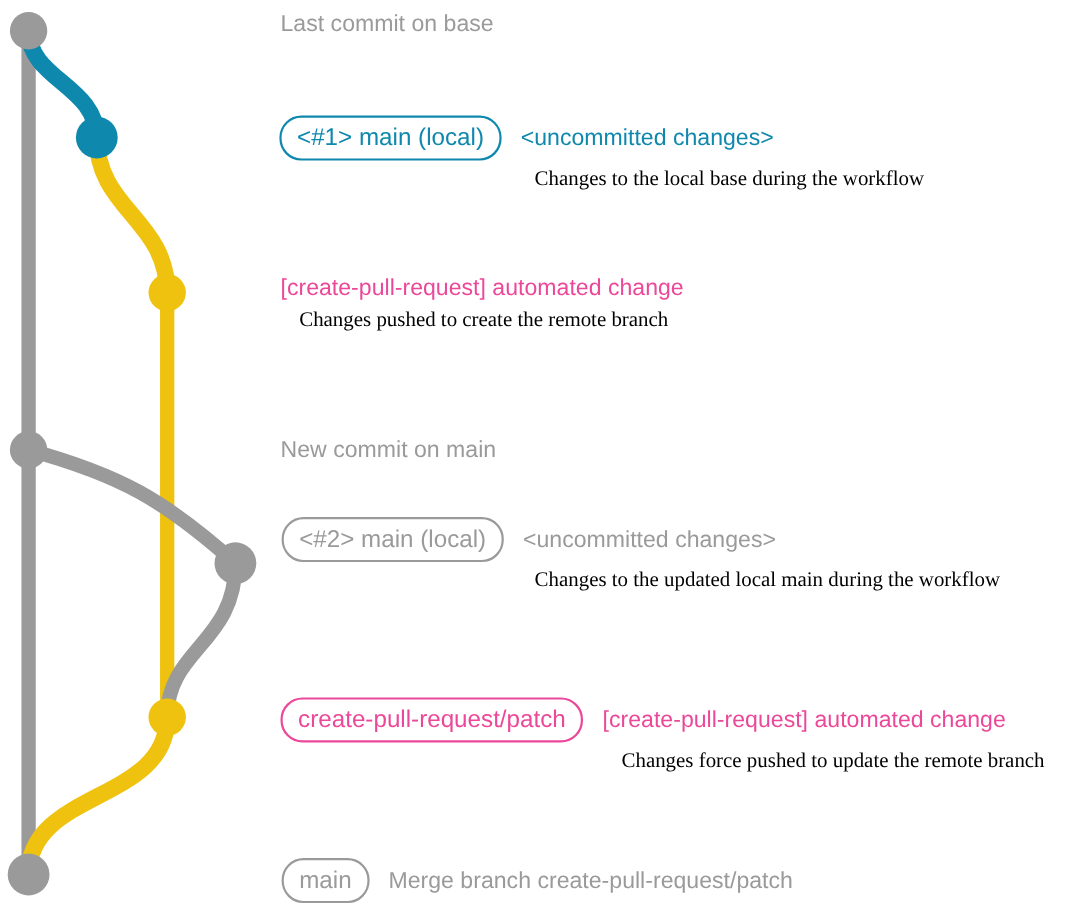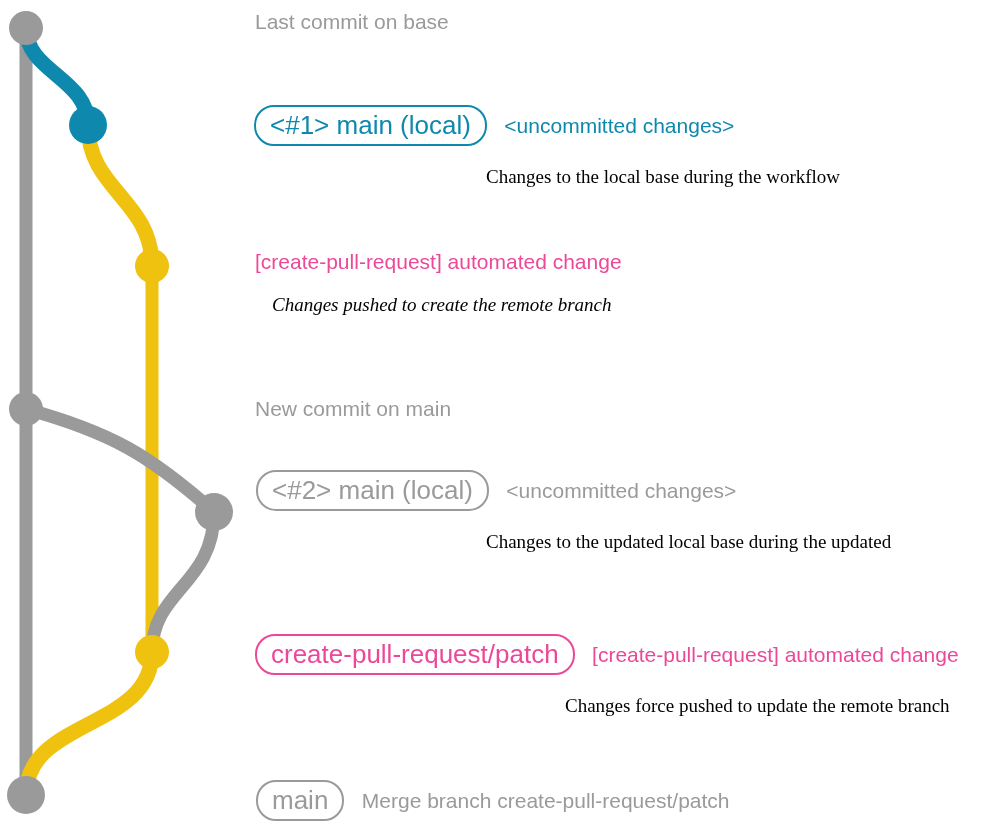--- a/index.html
+++ b/index.html
@@ -38,21 +38,21 @@
     white-space: nowrap;
   }
 
   
   .badge {
     display: inline-block;
     vertical-align: middle;
     border: 2px solid currentColor;
     border-radius: 20px;
     padding: 6px 14px 7px 14px;
-    font-size: 26px;
+    font-size: 22px;
     line-height: 24px;
     font-family: "Liberation Sans", sans-serif;
     background: transparent;
     box-sizing: border-box;
   }
 
   
   .subject {
     display: inline-block;
     vertical-align: middle;
@@ -65,40 +65,40 @@
     margin-left: 0;
   }
 
   
   .note {
     display: block;
     font-family: "Liberation Serif", serif;
     font-size: 19px;
     line-height: 22px;
     color: #000000;
-    margin-top: 20px;
+    margin-top: 6px;
   }
 
   
   .c-teal   { color: #0f88ae; }
   .c-yellow { color: #ec4899; }
   .c-gray   { color: #9a9a9a; }
 
   
   #row-last-commit      { left: 255px; top: 10px; }
   #row-uncommitted-1    { left: 254px; top: 105px; }
   #row-automated-1      { left: 255px; top: 250px; }
   #row-new-commit       { left: 255px; top: 397px; }
   #row-uncommitted-2    { left: 256px; top: 470px; }
   #row-automated-2      { left: 255px; top: 634px; }
   #row-merge            { left: 256px; top: 780px; }
 
   
   .note.indent-a { margin-left: 232px; }
-  .note.indent-b { margin-left: 17px; font-style: italic;  }
+  .note.indent-b { margin-left: 17px;  }
   .note.indent-c { margin-left: 230px; }
   .note.indent-d { margin-left: 310px; }
 </style>
 </head>
 <body>
 
 <svg id="graph-canvas" viewBox="0 0 981 827" width="981" height="827" xmlns="http://www.w3.org/2000/svg">
 
   <path d="M26,28 L26,795" stroke="#9a9a9a" stroke-width="13" fill="none" stroke-linecap="round"></path>
 
@@ -139,21 +139,21 @@
     <span class="note indent-b">Changes pushed to create the remote branch</span>
   </div>
 
   <div class="row" id="row-new-commit">
     <span class="subject nobadge c-gray">New commit on main</span>
   </div>
 
   <div class="row" id="row-uncommitted-2">
     <span class="badge c-gray">&lt;#2&gt; main (local)</span>
     <span class="subject c-gray">&lt;uncommitted changes&gt;</span>
-    <span class="note indent-c">Changes to the updated local base during the updated</span>
+    <span class="note indent-c">Changes to the updated local main during the workflow</span>
   </div>
 
   <div class="row" id="row-merge">
     <span class="badge c-gray">main</span>
     <span class="subject c-gray">Merge branch create-pull-request/patch</span>
   </div>
 
   <div class="row" id="row-automated-2">
     <span class="badge c-yellow">create-pull-request/patch</span>
     <span class="subject c-yellow">[create-pull-request] automated change</span>

